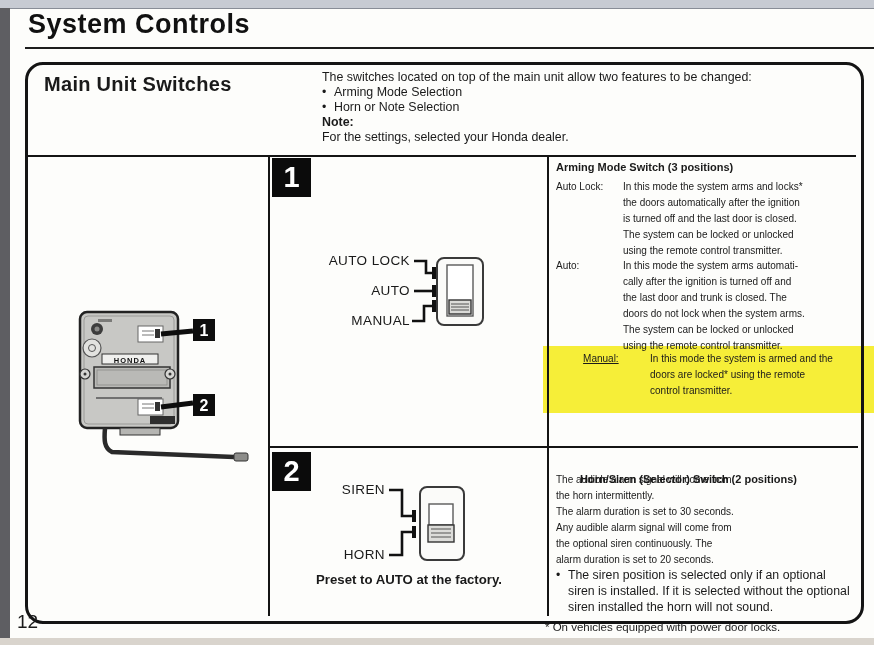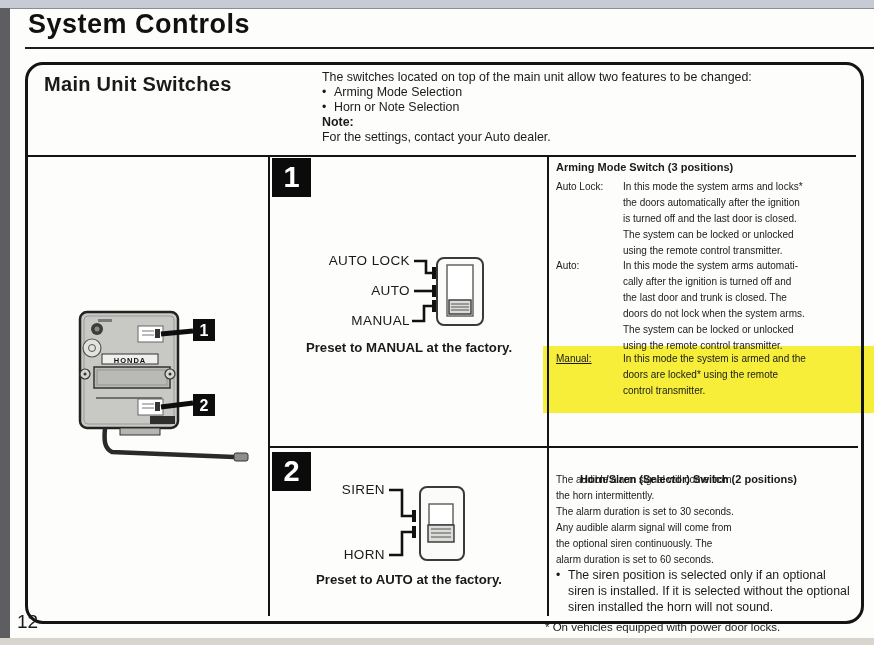--- a/index.html
+++ b/index.html
@@ -85,21 +85,21 @@
     <div>The switches located on top of the main unit allow two features to be changed:</div>
     <div class="bullet">
       <span class="bullet-dot">•</span>
       <span>Arming Mode Selection</span>
     </div>
     <div class="bullet">
       <span class="bullet-dot">•</span>
       <span>Horn or Note Selection</span>
     </div>
     <div class="note-label">Note:</div>
-    <div>For the settings, contact your Auto dealer.</div>
+    <div>For the settings, selected your Honda dealer.</div>
   </div>
 
   <svg class="diagram" style="left:58px;top:295px;" width="214" height="186" viewBox="0 0 214 186">
     <rect x="22" y="17" width="98" height="116" rx="7" fill="#c8c8c5" stroke="#222" stroke-width="2.5"></rect>
     <rect x="26" y="21" width="90" height="108" rx="4" fill="none" stroke="#9a9a97" stroke-width="1"></rect>
     <rect x="40" y="24" width="14" height="3" fill="#7a7a78"></rect>
     <circle cx="39" cy="34" r="6" fill="#3c3c3c"></circle>
     <circle cx="39" cy="34" r="2.5" fill="#8a8a88"></circle>
     <circle cx="34" cy="53" r="9" fill="#e2e2df" stroke="#555" stroke-width="1.2"></circle>
     <circle cx="34" cy="53" r="3.5" fill="none" stroke="#555" stroke-width="1"></circle>
@@ -141,42 +141,41 @@
     <text class="sw-label" x="142" y="140" text-anchor="end">AUTO</text>
     <text class="sw-label" x="142" y="170" text-anchor="end">MANUAL</text>
     <path d="M146,106 H158 V118 H165" fill="none" stroke="#111" stroke-width="2.6"></path>
     <path d="M166,112 V124" stroke="#111" stroke-width="4"></path>
     <path d="M146,136 H165" fill="none" stroke="#111" stroke-width="2.6"></path>
     <path d="M166,130 V142" stroke="#111" stroke-width="4"></path>
     <path d="M144,166 H156 V151 H165" fill="none" stroke="#111" stroke-width="2.6"></path>
     <path d="M166,145 V157" stroke="#111" stroke-width="4"></path>
   </svg>
 
-  <div class="caption" style="top:340px;">Preset to MANUAL at the factory.</div>
 
   <div class="info-title" style="top:161px;">Arming Mode Switch (3 positions)</div>
 
   <div class="entry" style="top:179px;">
     <span class="entry-label">Auto Lock:</span>
     <span class="entry-text">In this mode the system arms and locks*
 the doors automatically after the ignition
 is turned off and the last door is closed.
 The system can be locked or unlocked
 using the remote control transmitter.</span>
   </div>
   <div class="entry" style="top:258px;">
     <span class="entry-label">Auto:</span>
     <span class="entry-text">In this mode the system arms automati-
 cally after the ignition is turned off and
 the last door and trunk is closed. The
 doors do not lock when the system arms.
 The system can be locked or unlocked
 using the remote control transmitter.</span>
   </div>
-  <div class="entry" style="top:351px;">
+  <div class="entry" style="top:351px;justify-content:center;">
     <span class="entry-label u">Manual:</span>
     <span class="entry-text">In this mode the system is armed and the
 doors are locked* using the remote
 control transmitter.</span>
   </div>
 
   <div class="badge" style="left:272px;top:452px;">2</div>
 
   <svg class="diagram" style="left:268px;top:446px;" width="280" height="172" viewBox="0 0 280 172">
     <rect x="152" y="41" width="44" height="73" rx="7" fill="#fbfbf9" stroke="#3a3a3a" stroke-width="2"></rect>
@@ -196,21 +195,21 @@
   <div class="info-title" style="top:473px;padding-left:24px;">Horn/Siren (Selector) Switch (2 positions)</div>
 
   <div class="entry" style="top:472px;">
     <span class="entry-text">The audible alarm signal will come from
 the horn intermittently.
 The alarm duration is set to 30 seconds.</span>
   </div>
   <div class="entry" style="top:520px;">
     <span class="entry-text">Any audible alarm signal will come from
 the optional siren continuously. The
-alarm duration is set to 60 seconds.</span>
+alarm duration is set to 20 seconds.</span>
   </div>
   <div class="note-entry" style="top:568px;">
     <span class="bullet-dot">•</span>
     <span class="entry-text">The siren position is selected only if an optional
 siren is installed. If it is selected without the optional
 siren installed the horn will not sound.</span>
   </div>
 
   <div class="page-number">12</div>
   <div class="footnote">* On vehicles equipped with power door locks.</div>

